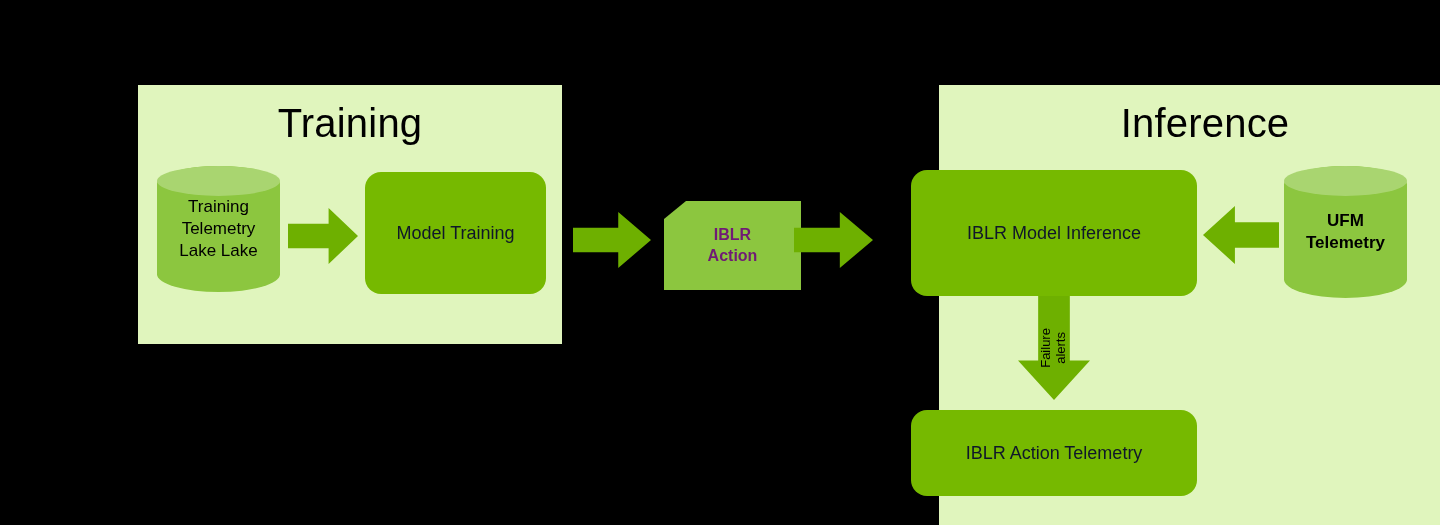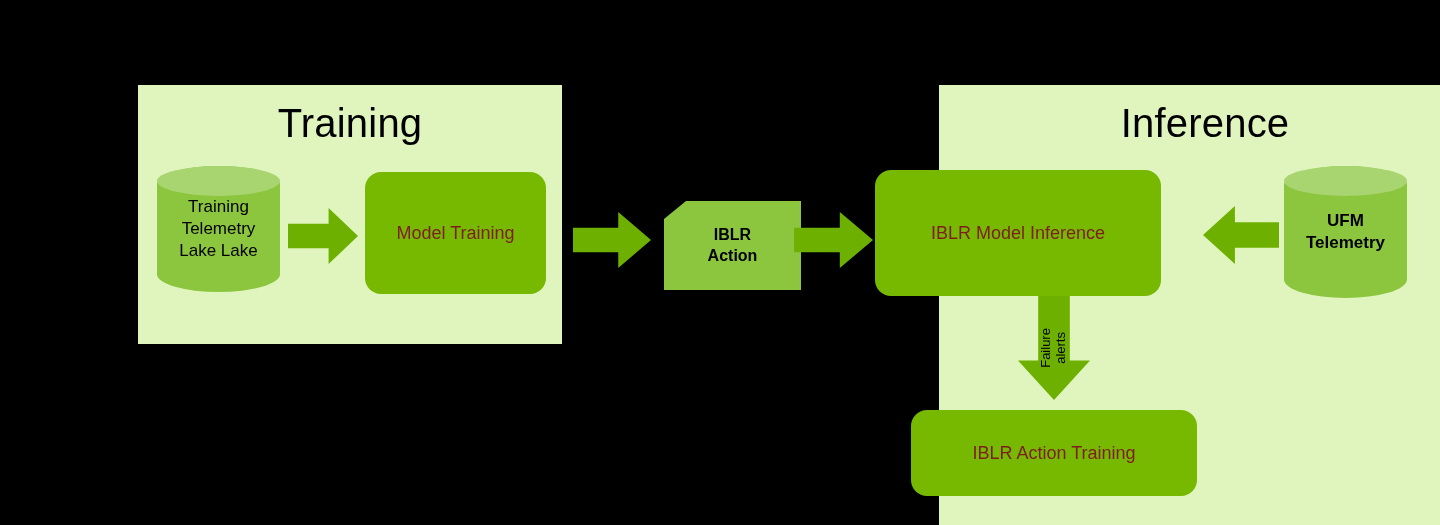--- a/index.html
+++ b/index.html
@@ -51,35 +51,35 @@
   #inference-panel .panel-title { top: 18px; }
 
   
   .proc-box {
     position: absolute;
     background: #76b900;
     border-radius: 16px;
     display: flex;
     align-items: center;
     justify-content: center;
-    color: #7f1d1d;
+    color: #0f172a;
     font-size: 18px;
     line-height: 1.25;
     text-align: center;
     box-sizing: border-box;
     padding: 4px 10px;
   }
   #model-training-box {
     left: 365px;
     top: 172px;
     width: 181px;
     height: 122px;
   }
   #iblr-inference-box {
-    left: 875px;
+    left: 911px;
     top: 170px;
     width: 286px;
     height: 126px;
   }
   #iblr-action-box {
     left: 911px;
     top: 410px;
     width: 286px;
     height: 86px;
   }
@@ -142,21 +142,21 @@
     left: 664px;
     top: 201px;
     width: 137px;
     height: 89px;
     background: #8cc63f;
     clip-path: polygon(22px 0, 100% 0, 100% 100%, 0 100%, 0 18px);
     display: flex;
     flex-direction: column;
     align-items: center;
     justify-content: center;
-    color: #000000;
+    color: #701a75;
     font-size: 16px;
     font-weight: bold;
     line-height: 1.3;
     text-align: center;
   }
 
   
   .arrow {
     position: absolute;
     background: #6eb000;
@@ -280,16 +280,16 @@
 
   <div class="arrow arrow-down" id="arrow-failure-alerts"></div>
   <div id="failure-alerts-label">
     <span class="rot">
       <span>Failure</span>
       <span>alerts</span>
     </span>
   </div>
 
   <div class="proc-box" id="iblr-action-box">
-    <span>IBLR Action Training</span>
+    <span>IBLR Action Telemetry</span>
   </div>
 
 </div>
 
 </body></html>

